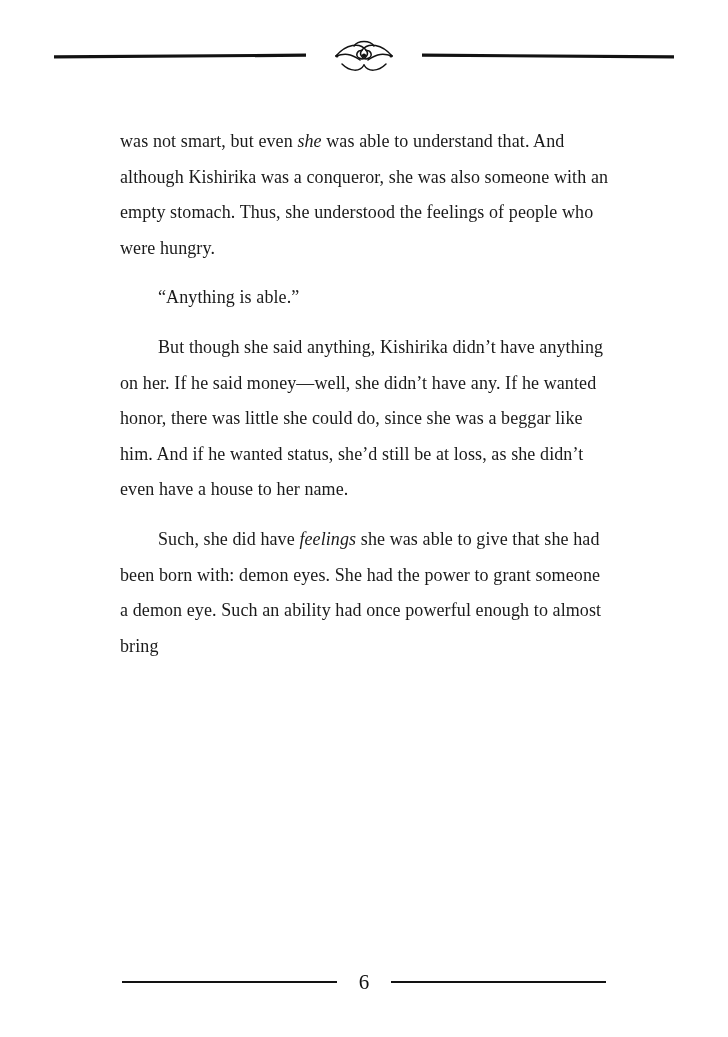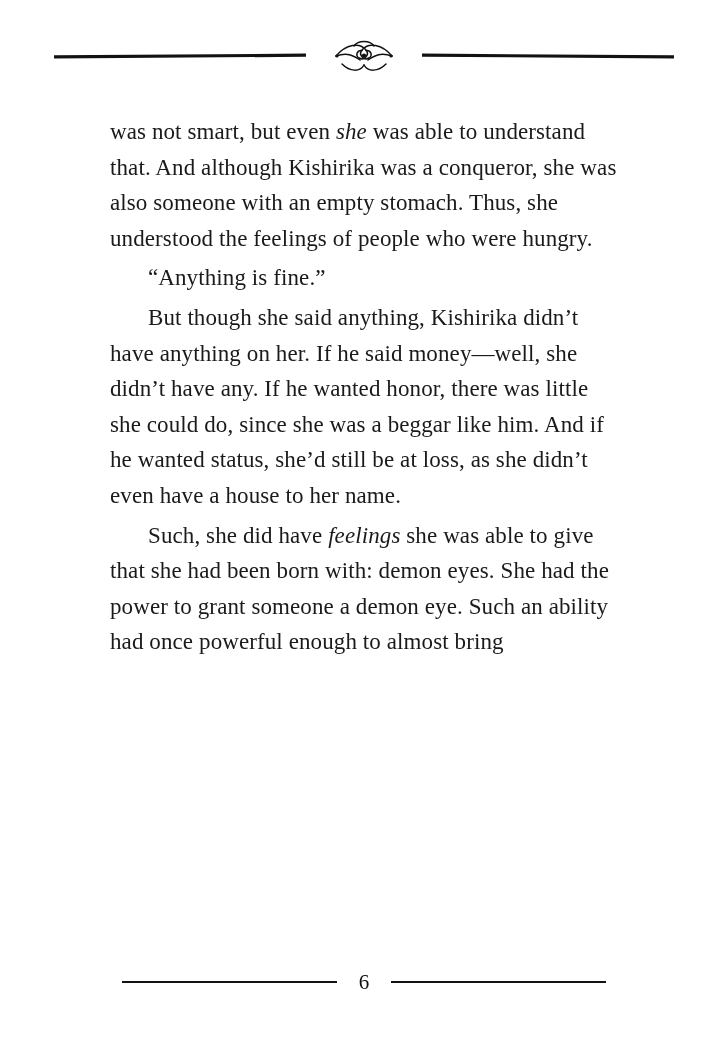--- a/index.html
+++ b/index.html
@@ -39,22 +39,22 @@
   }
 
   
   .text-block {
     position: absolute;
     top: 110px;
     left: 106px;
     width: 520px;
   }
   .para {
-    margin: 4px;
-    font-size: 23px;
+    margin: 14px;
+    font-size: 18px;
     line-height: 35.6px;
     text-align: left;
     text-indent: 0;
     letter-spacing: 0.1px;
   }
   .para.indent {
     text-indent: 38px;
   }
   .para em {
     font-style: italic;
@@ -110,21 +110,21 @@
       <g fill="#121212">
         <circle cx="310" cy="21.5" r="2.1"></circle>
         <circle cx="283" cy="22" r="1.5"></circle>
         <circle cx="337" cy="22" r="1.5"></circle>
       </g>
     </svg>
   </div>
 
   <div class="text-block" id="body-text">
       <p class="para"><span>was not smart, but even </span><em>she</em><span> was able to understand that. And although Kishirika was a conqueror, she was also someone with an empty stomach. Thus, she understood the feelings of people who were hungry.</span></p>
-      <p class="para indent"><span>“Anything is fine.”</span></p>
+      <p class="para indent"><span>“Anything is able.”</span></p>
       <p class="para indent"><span>But though she said anything, Kishirika didn’t have anything on her. If he said money—well, she didn’t have any. If he wanted honor, there was little she could do, since she was a beggar like him. And if he wanted status, she’d still be at loss, as she didn’t even have a house to her name.</span></p>
       <p class="para indent"><span>Such, she did have </span><em>feelings</em><span> she was able to give that she had been born with: demon eyes. She had the power to grant someone a demon eye. Such an ability had once powerful enough to almost bring</span></p>
     </div>
 
   <div class="footer">
     <div class="footer-rule left"></div>
     <div class="page-number">6</div>
     <div class="footer-rule right"></div>
   </div>
 

